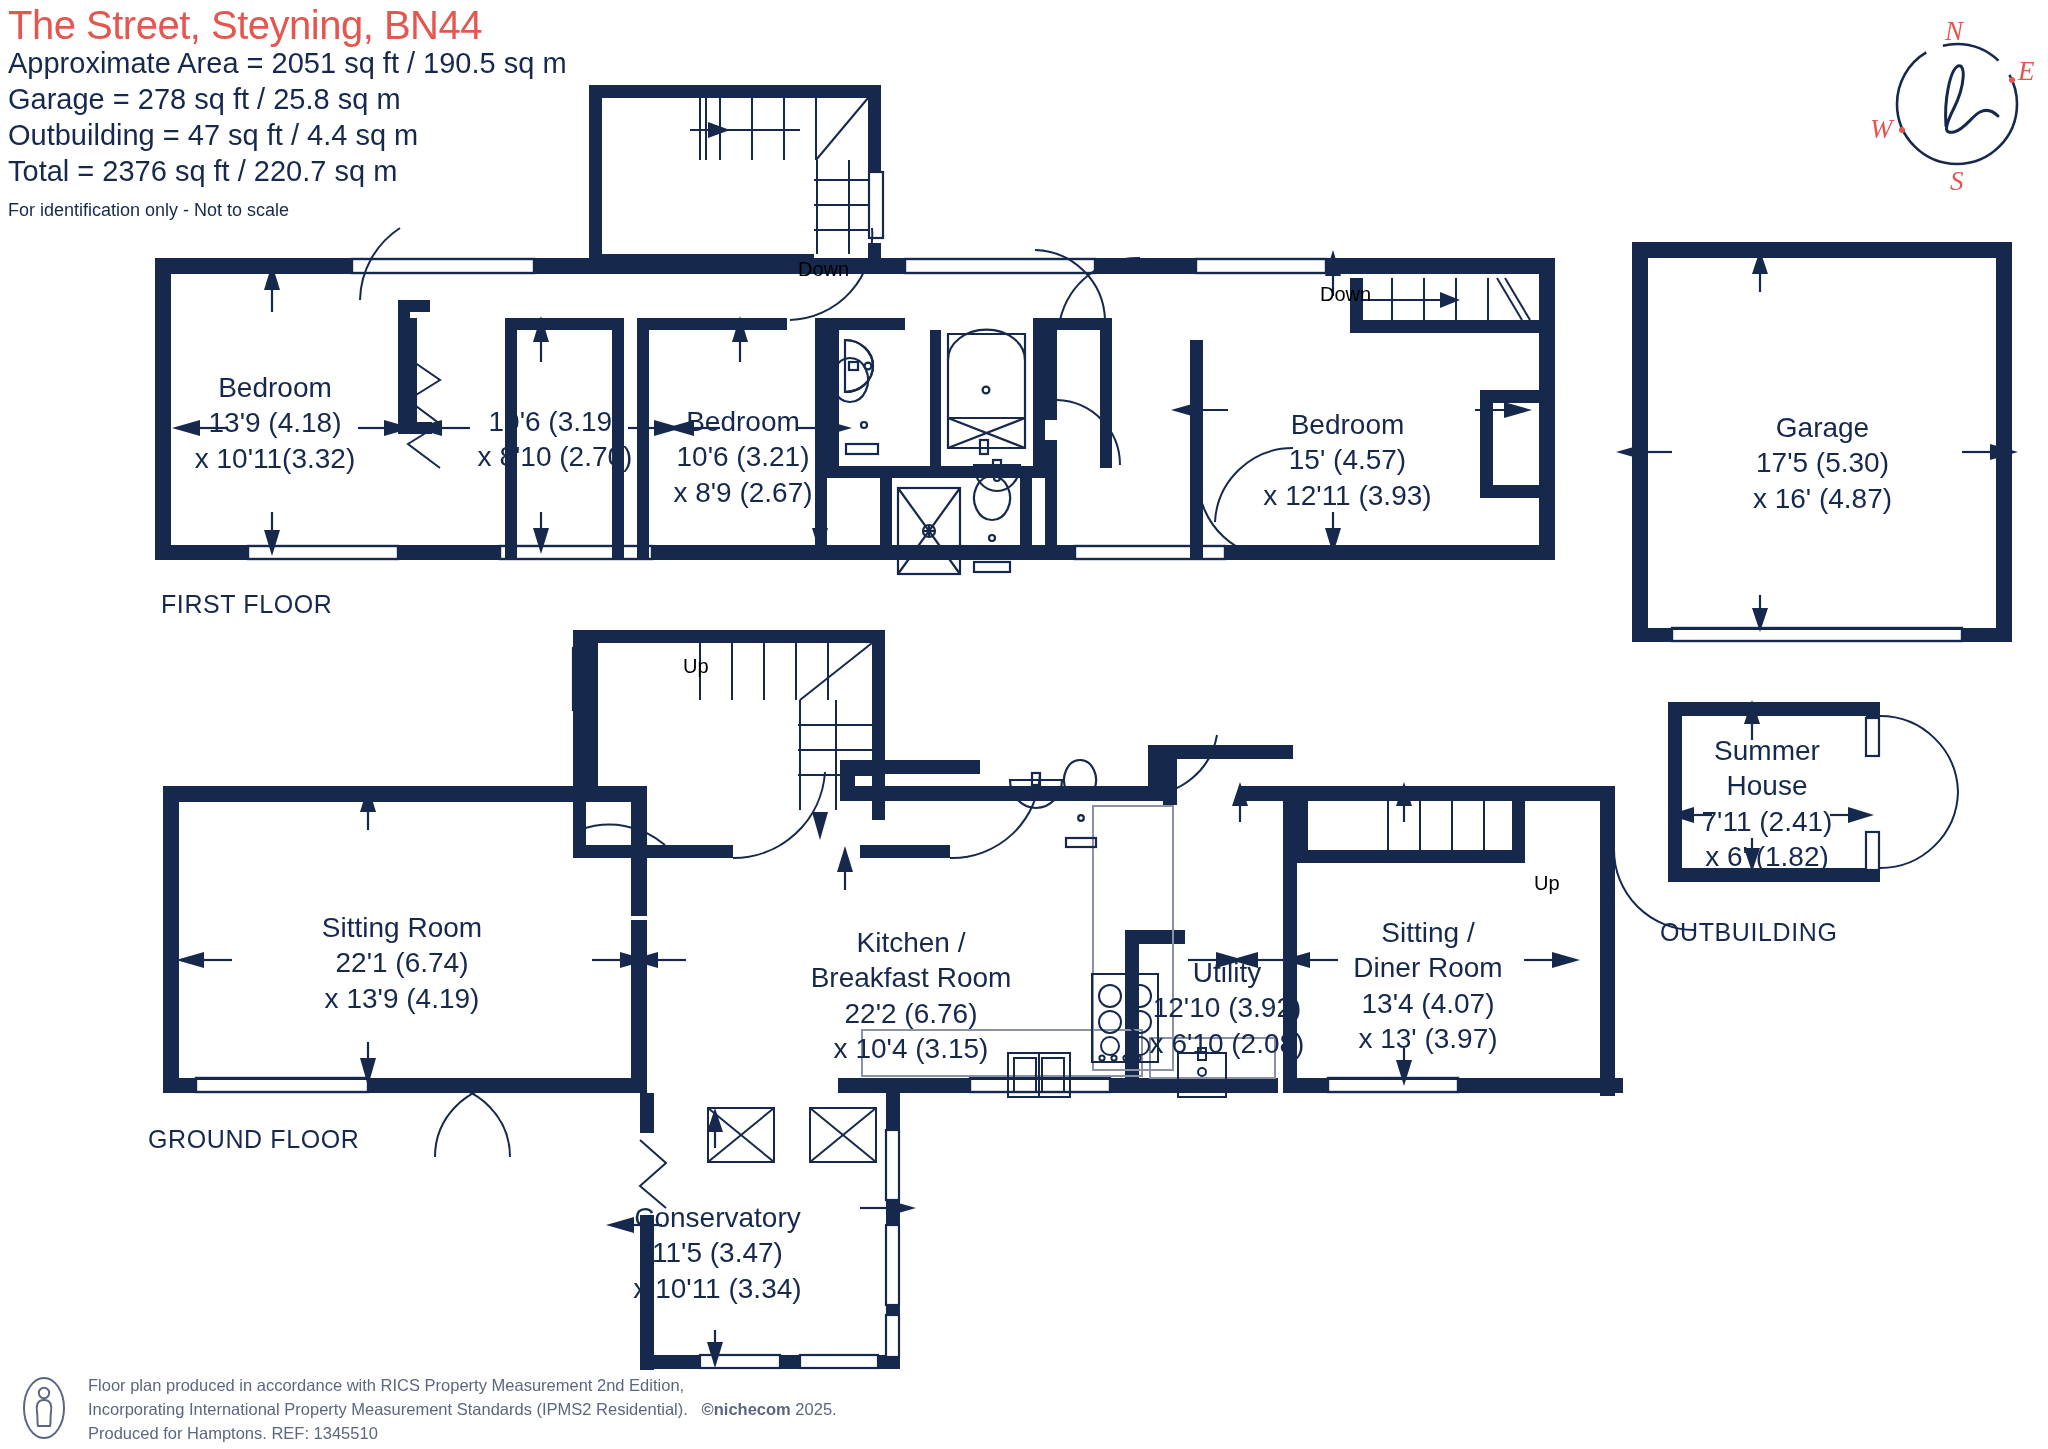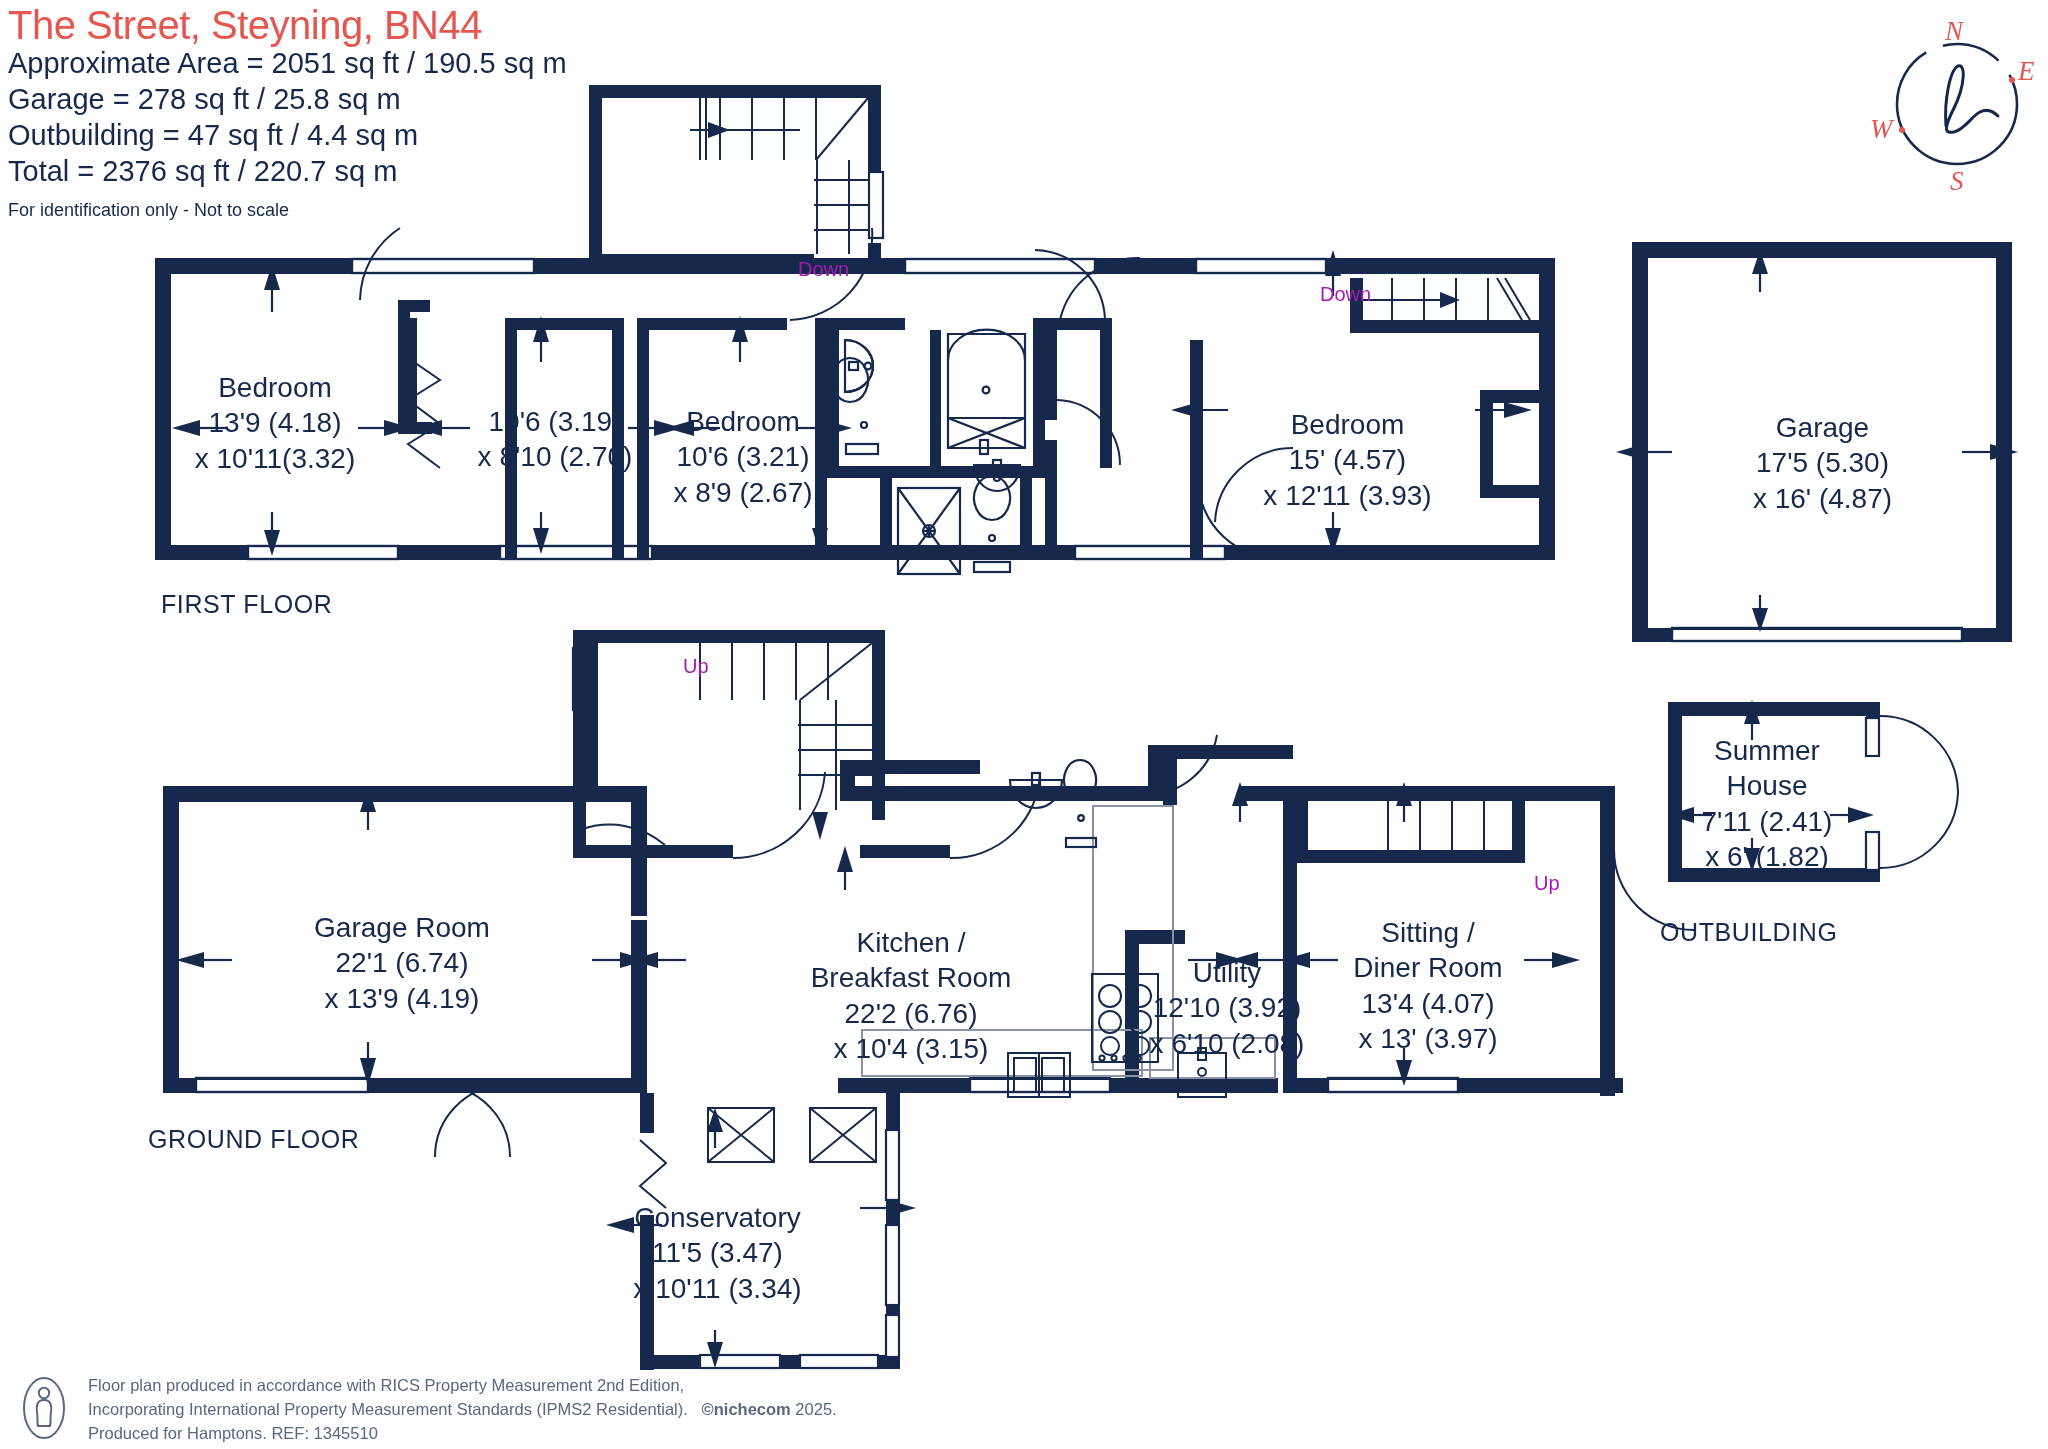--- a/index.html
+++ b/index.html
@@ -23,21 +23,21 @@
   .floorcap{font-size:25px;letter-spacing:0.6px;color:#16294d;white-space:nowrap;}
 
   
   .room{
     text-align:center;line-height:1.26;font-size:28px;color:#16294d;
     white-space:nowrap;
   }
   .room .rl{display:block;}
 
   
-  .tiny{font-size:20px;color:#a21caf;white-space:nowrap;}
+  .tiny{font-size:20px;color:#000000;white-space:nowrap;}
 
   
   #plan{left:0;top:0;width:2048px;height:1449px;}
 
   
   #footer{left:22px;top:1374px;width:1100px;display:flex;gap:14px;align-items:flex-start;}
   #footer .ftext{font-size:16.5px;line-height:1.44;color:#5b6780;margin-left:8px;}
   #footer .ftext b{font-weight:700;color:#5b6780;}
   .fline{white-space:nowrap;}
   #personicon{flex:0 0 auto;margin-top:2px;}
@@ -542,21 +542,21 @@
   <span class="rl">x 12'11 (3.93)</span>
 </div>
 
 <div class="abs room" style="left:1715px;top:410px;width:215px;">
   <span class="rl">Garage</span>
   <span class="rl">17'5 (5.30)</span>
   <span class="rl">x 16' (4.87)</span>
 </div>
 
 <div class="abs room" style="left:288px;top:910px;width:228px;">
-  <span class="rl">Garage Room</span>
+  <span class="rl">Sitting Room</span>
   <span class="rl">22'1 (6.74)</span>
   <span class="rl">x 13'9 (4.19)</span>
 </div>
 
 <div class="abs room" style="left:795px;top:925px;width:232px;">
   <span class="rl">Kitchen /</span>
   <span class="rl">Breakfast Room</span>
   <span class="rl">22'2 (6.76)</span>
   <span class="rl">x 10'4 (3.15)</span>
 </div>

